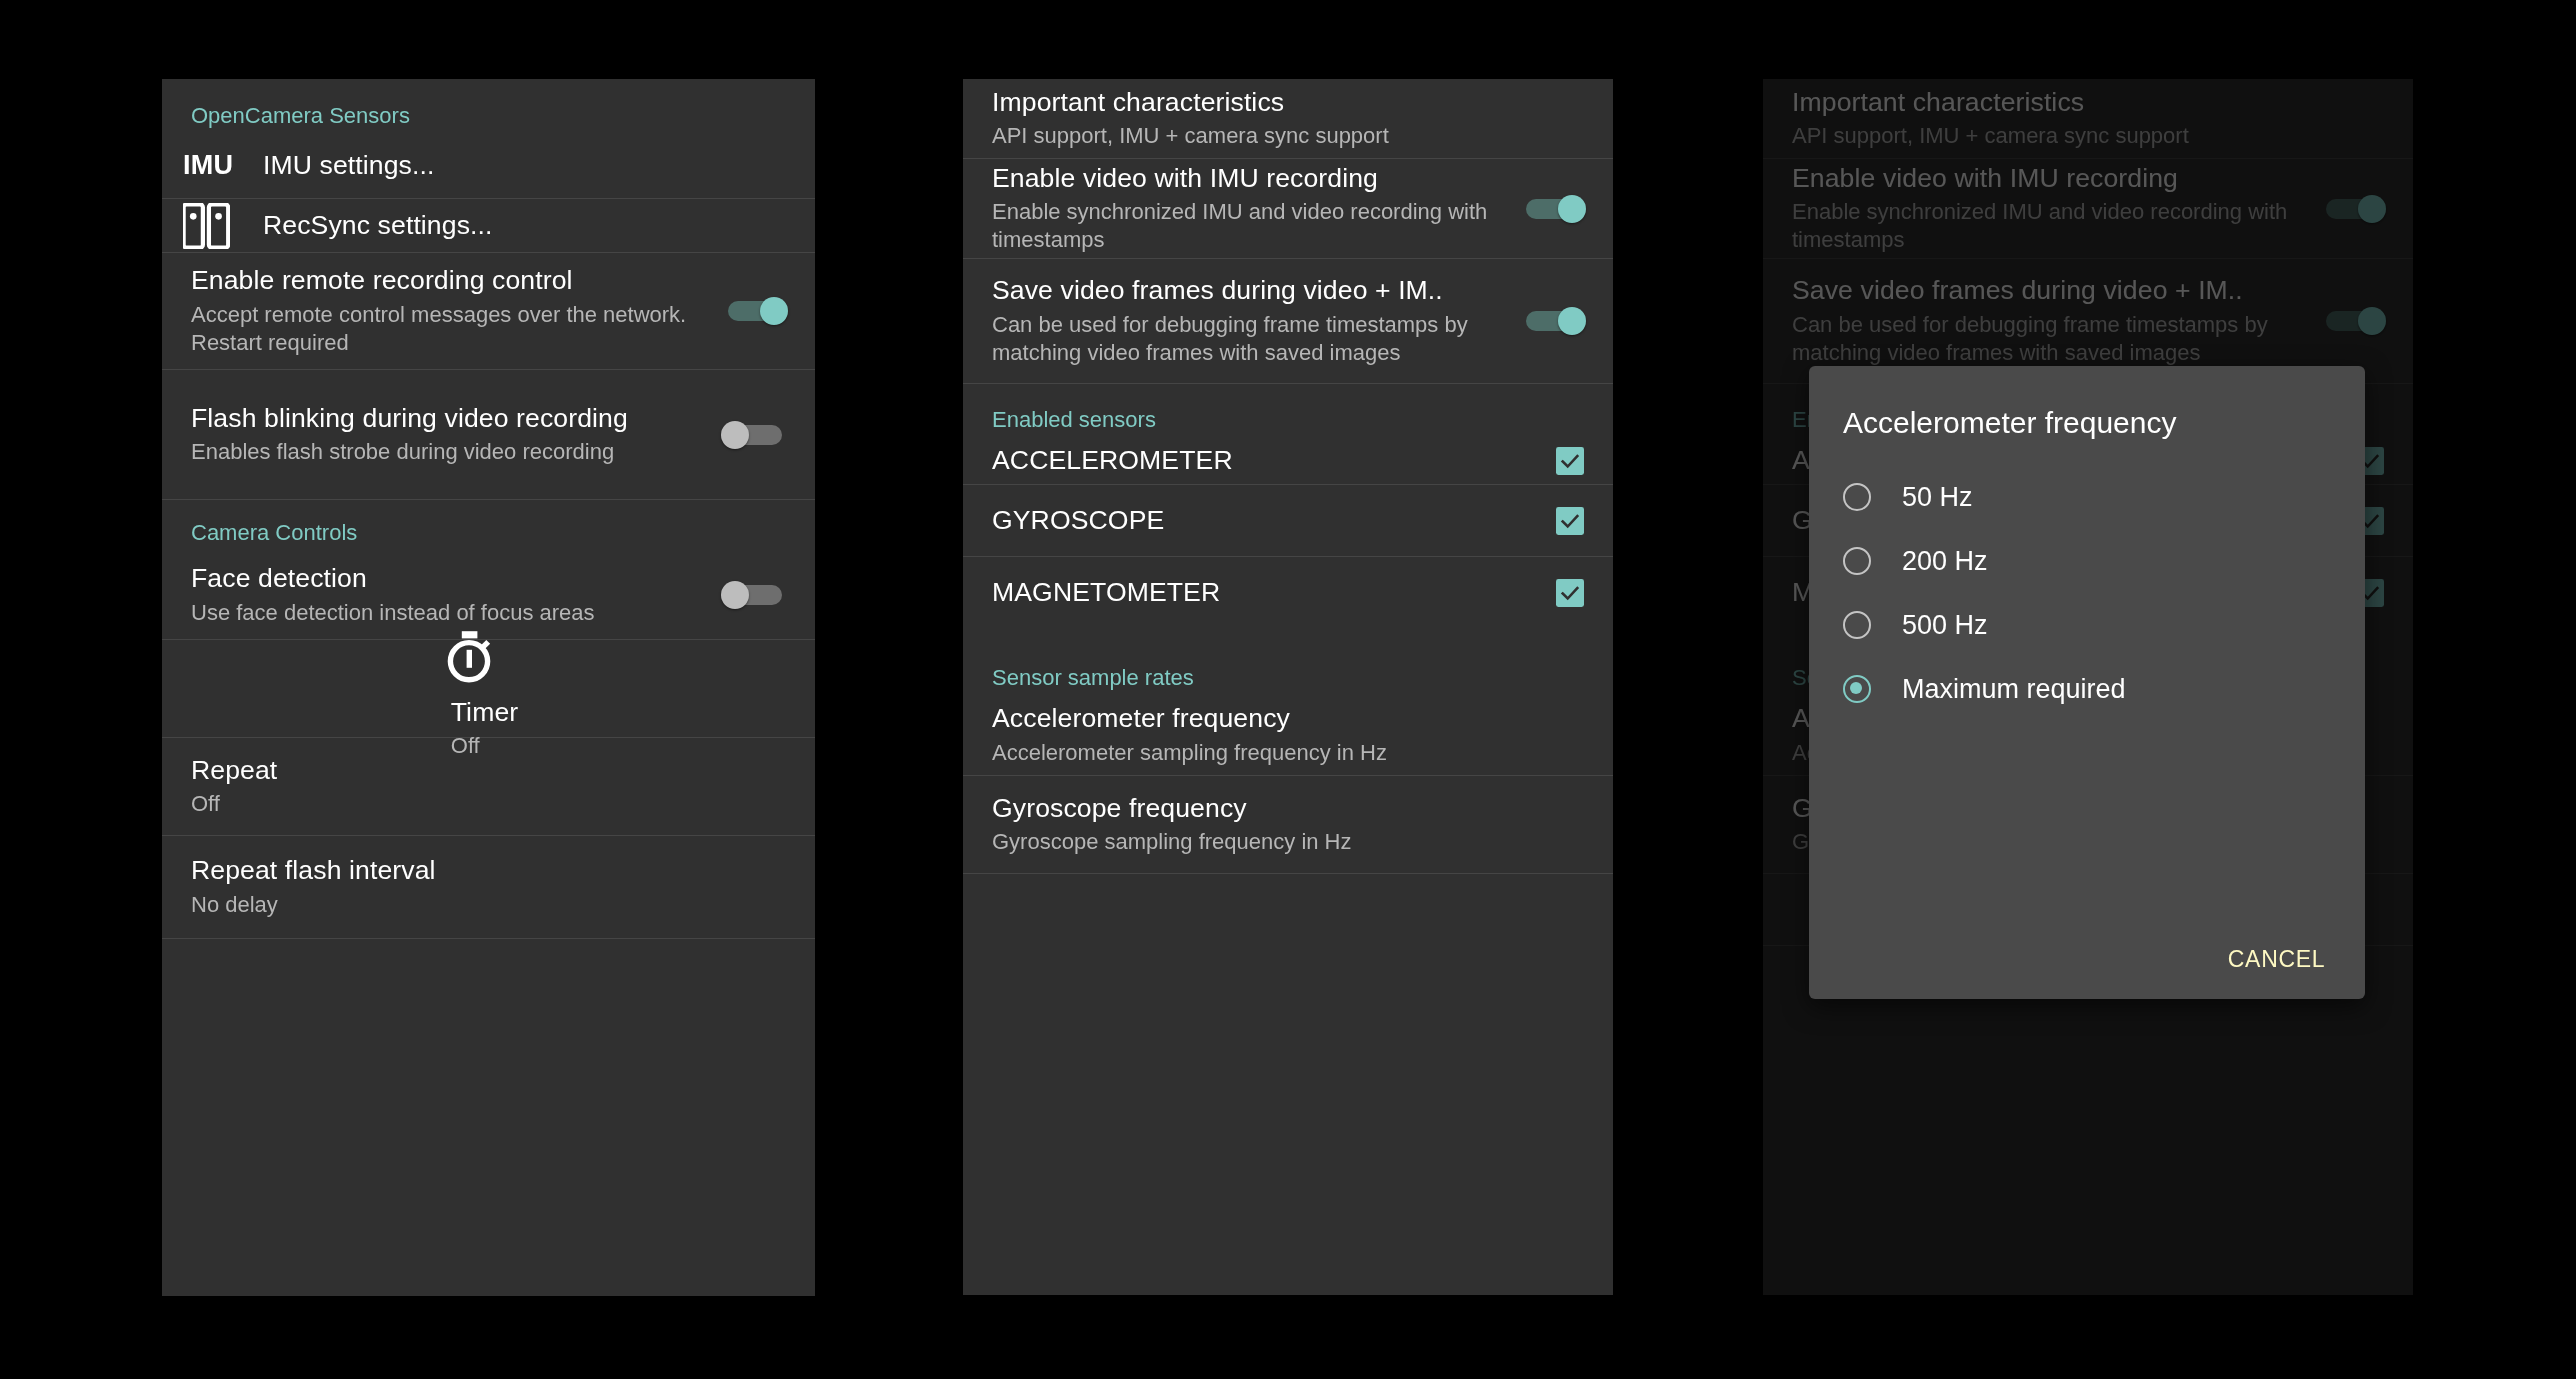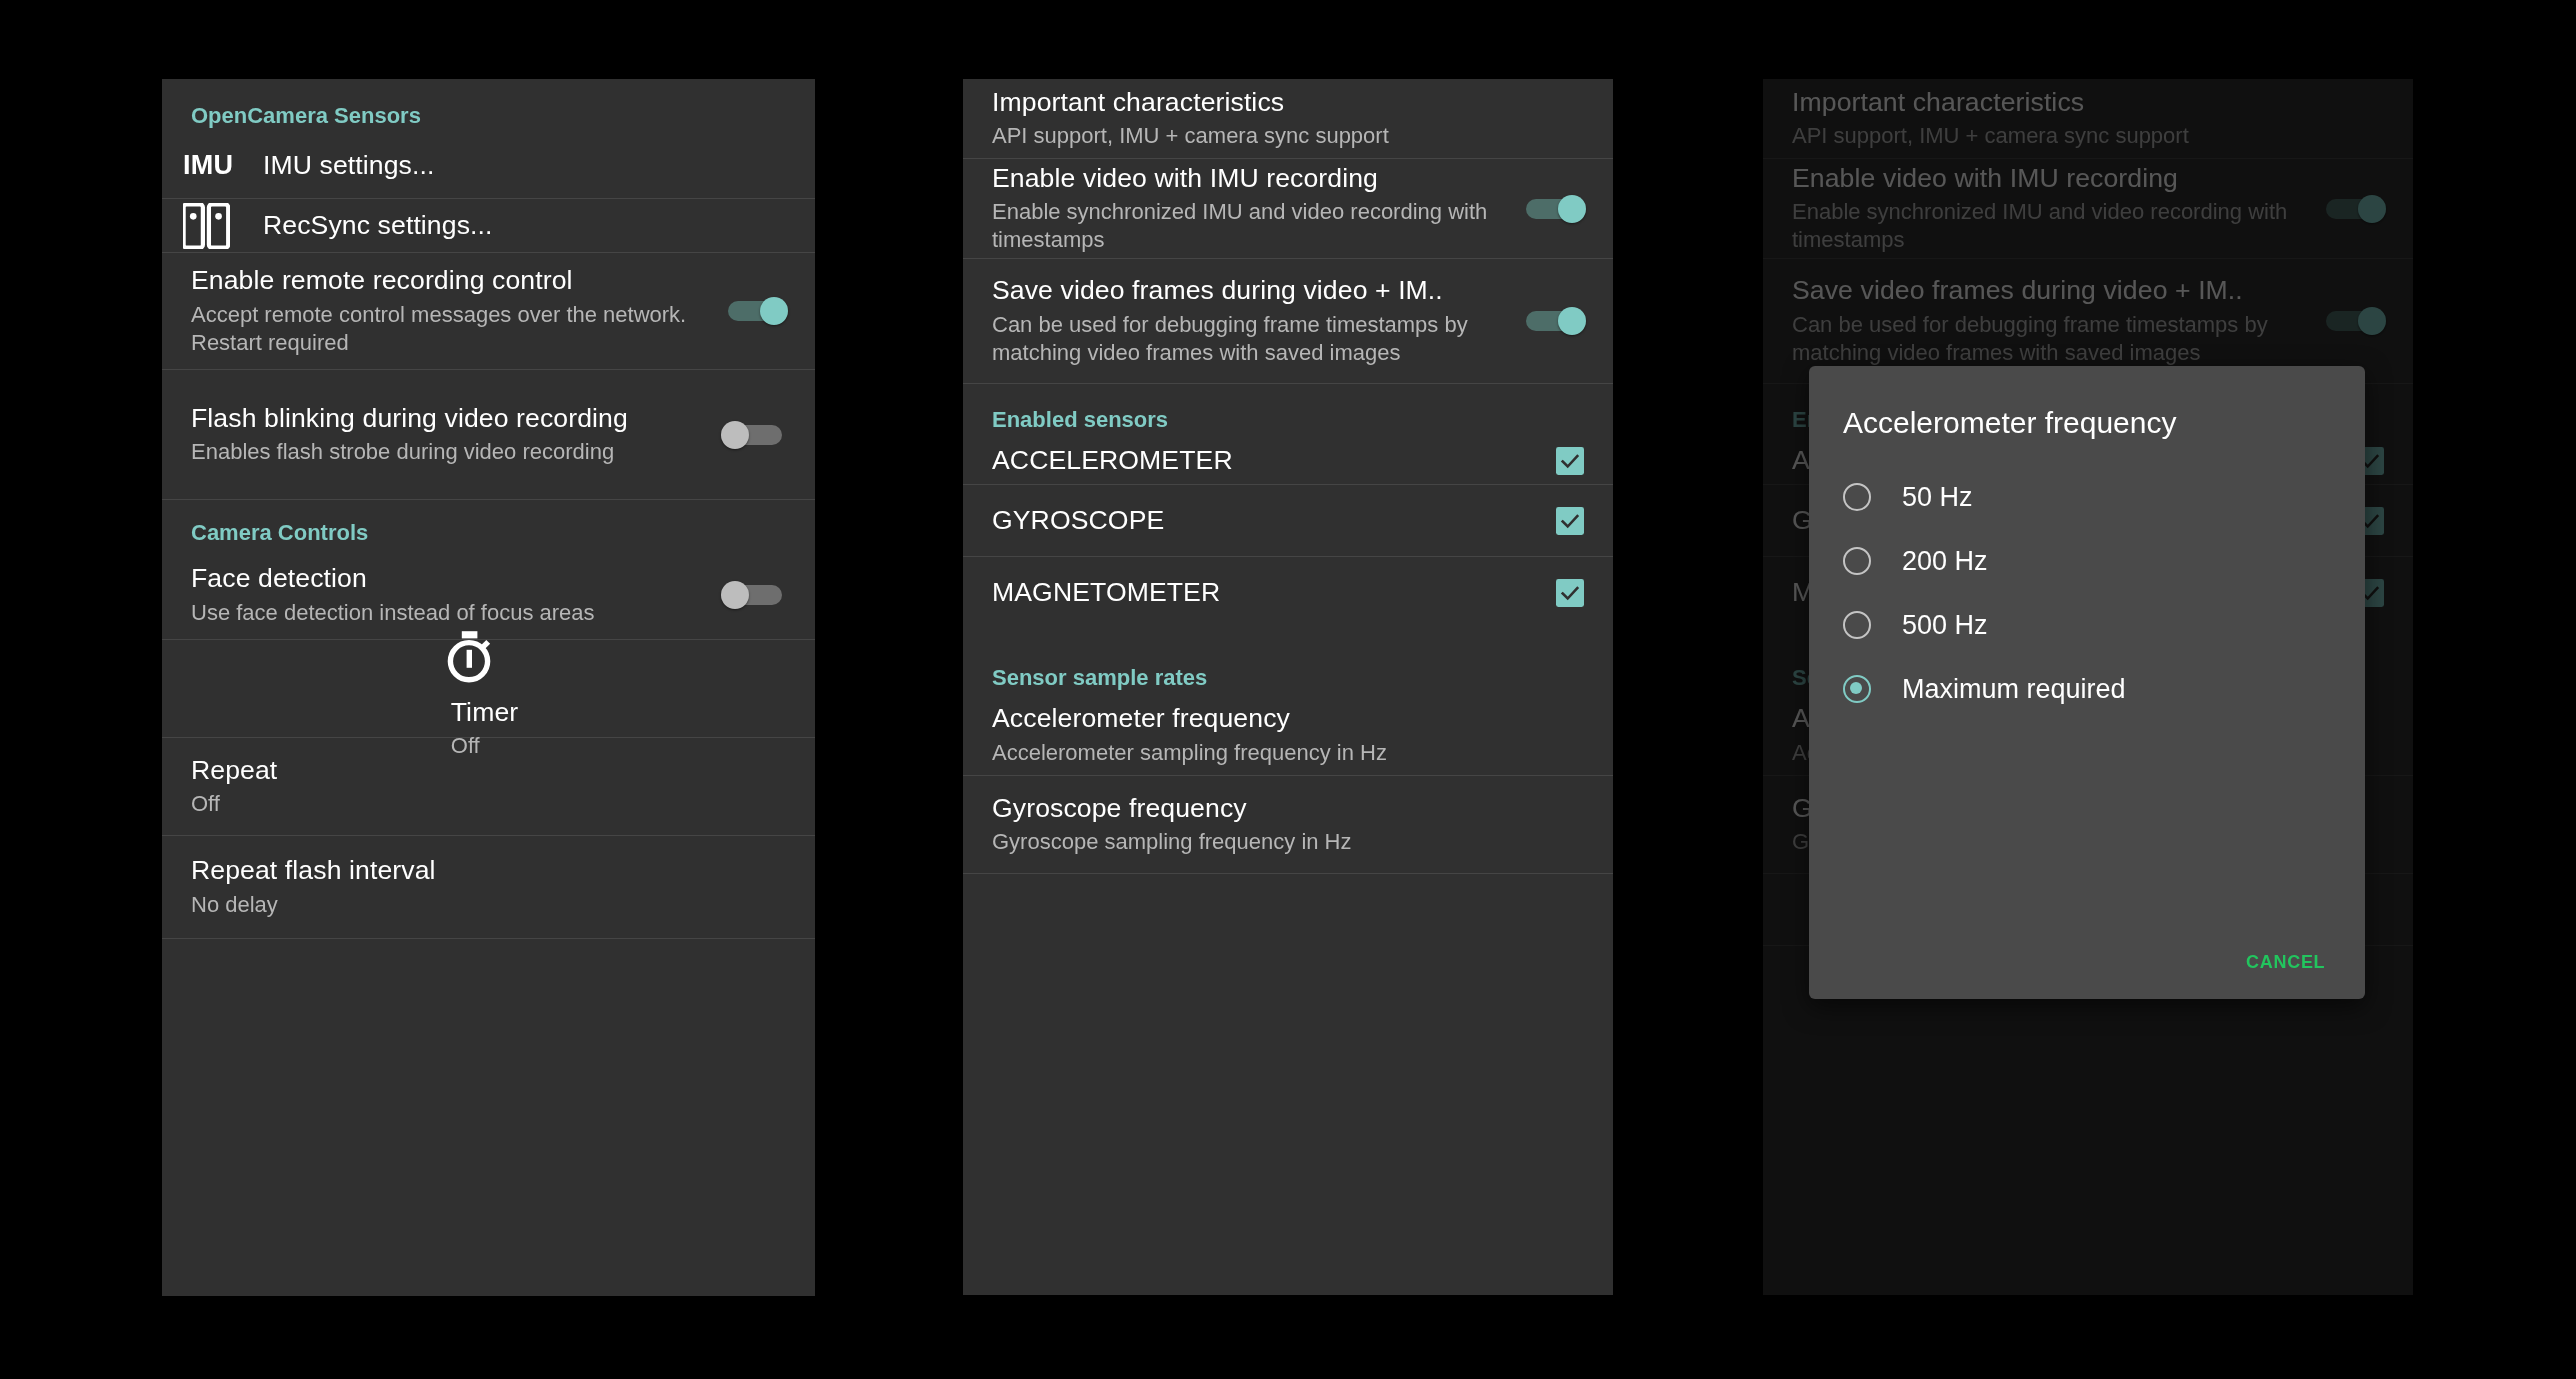--- a/index.html
+++ b/index.html
@@ -42,21 +42,21 @@
   .subtitle {
     color: #b6b6b6;
     font-size: 22px;
     line-height: 1.28;
     margin-top: 4.2px;
     font-weight: 400;
   }
   .section-head {
     color: #80cbc4;
     font-size: 22px;
-    font-weight: 700;
+    font-weight: 400;
     padding: 0 29px;
     display: flex;
     align-items: flex-end;
   }
 
   
   .row.with-icon { padding-left: 21px; justify-content: center; }
   .icon-slot {
     width: 80px; flex: 0 0 80px;
     display: flex; align-items: center; justify-content: flex-start;
@@ -131,21 +131,21 @@
   .radio.sel::after {
     content:""; position:absolute;
     left: 5.4px; top: 5.4px; width: 12px; height: 12px;
     border-radius: 50%; background: #80cbc4;
   }
   .radio-label { color: #ffffff; font-size: 27px; font-weight: 400; }
   .dialog-actions {
     position: absolute; right: 30px; bottom: 20.5px;
   }
   .cancel-btn {
-    color: #22c55e; font-size: 18px; font-weight: 700;
+    color: #fef9c3; font-size: 23px; font-weight: 400;
     letter-spacing: 0.7px; background: none; border: none;
     cursor: pointer; padding: 6px 9.7px;
     font-family: "Liberation Sans", sans-serif;
   }
 </style>
 </head>
 <body>
 
 <div class="stage">
 

